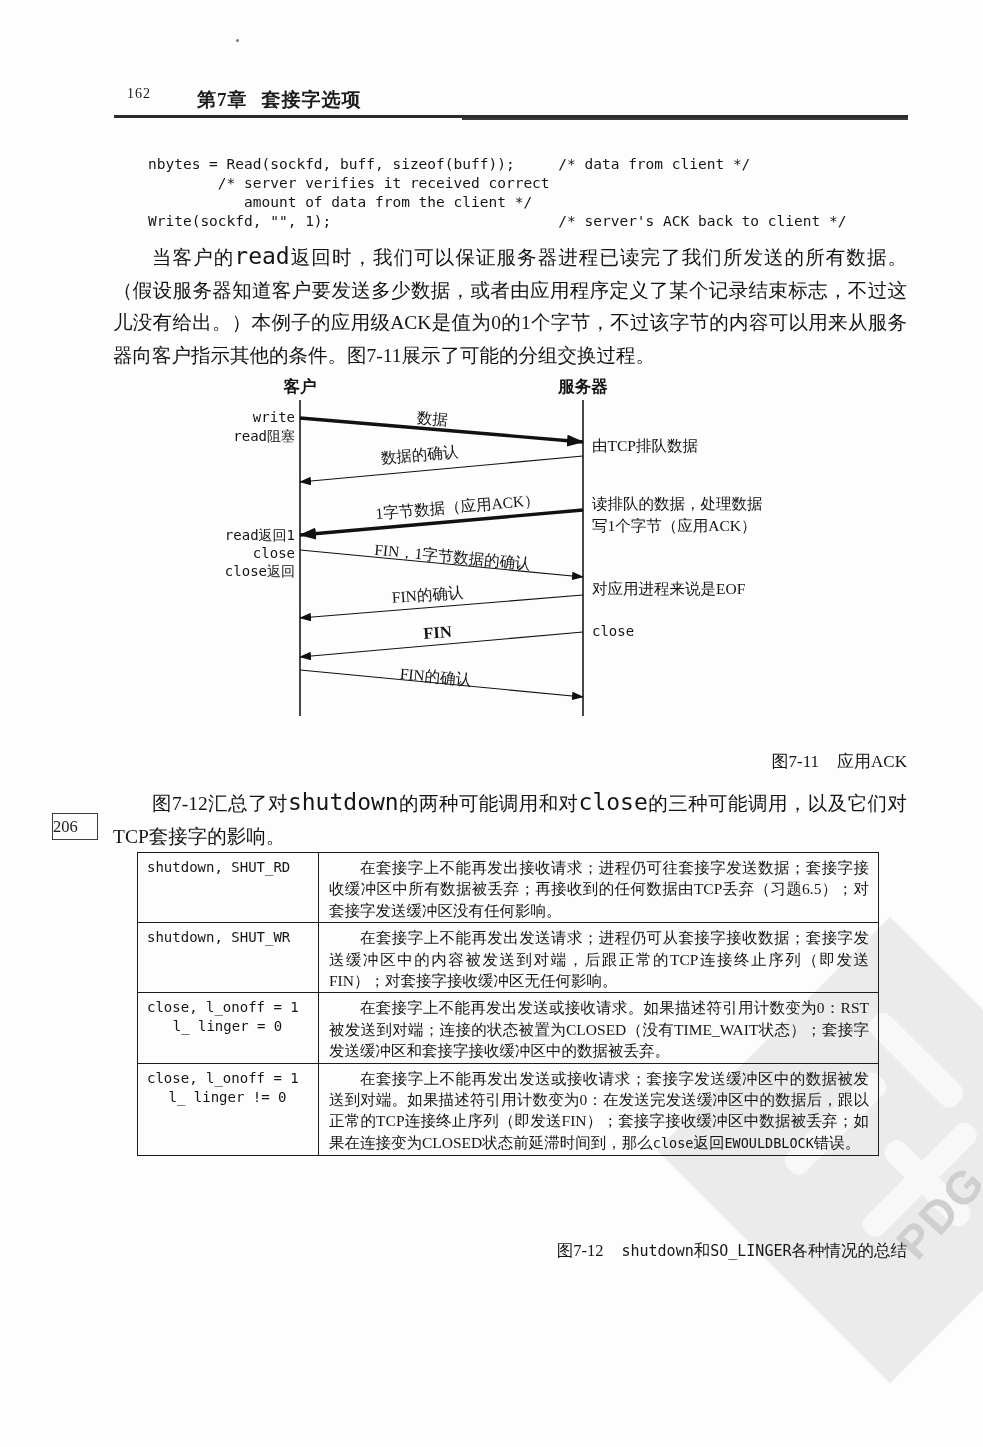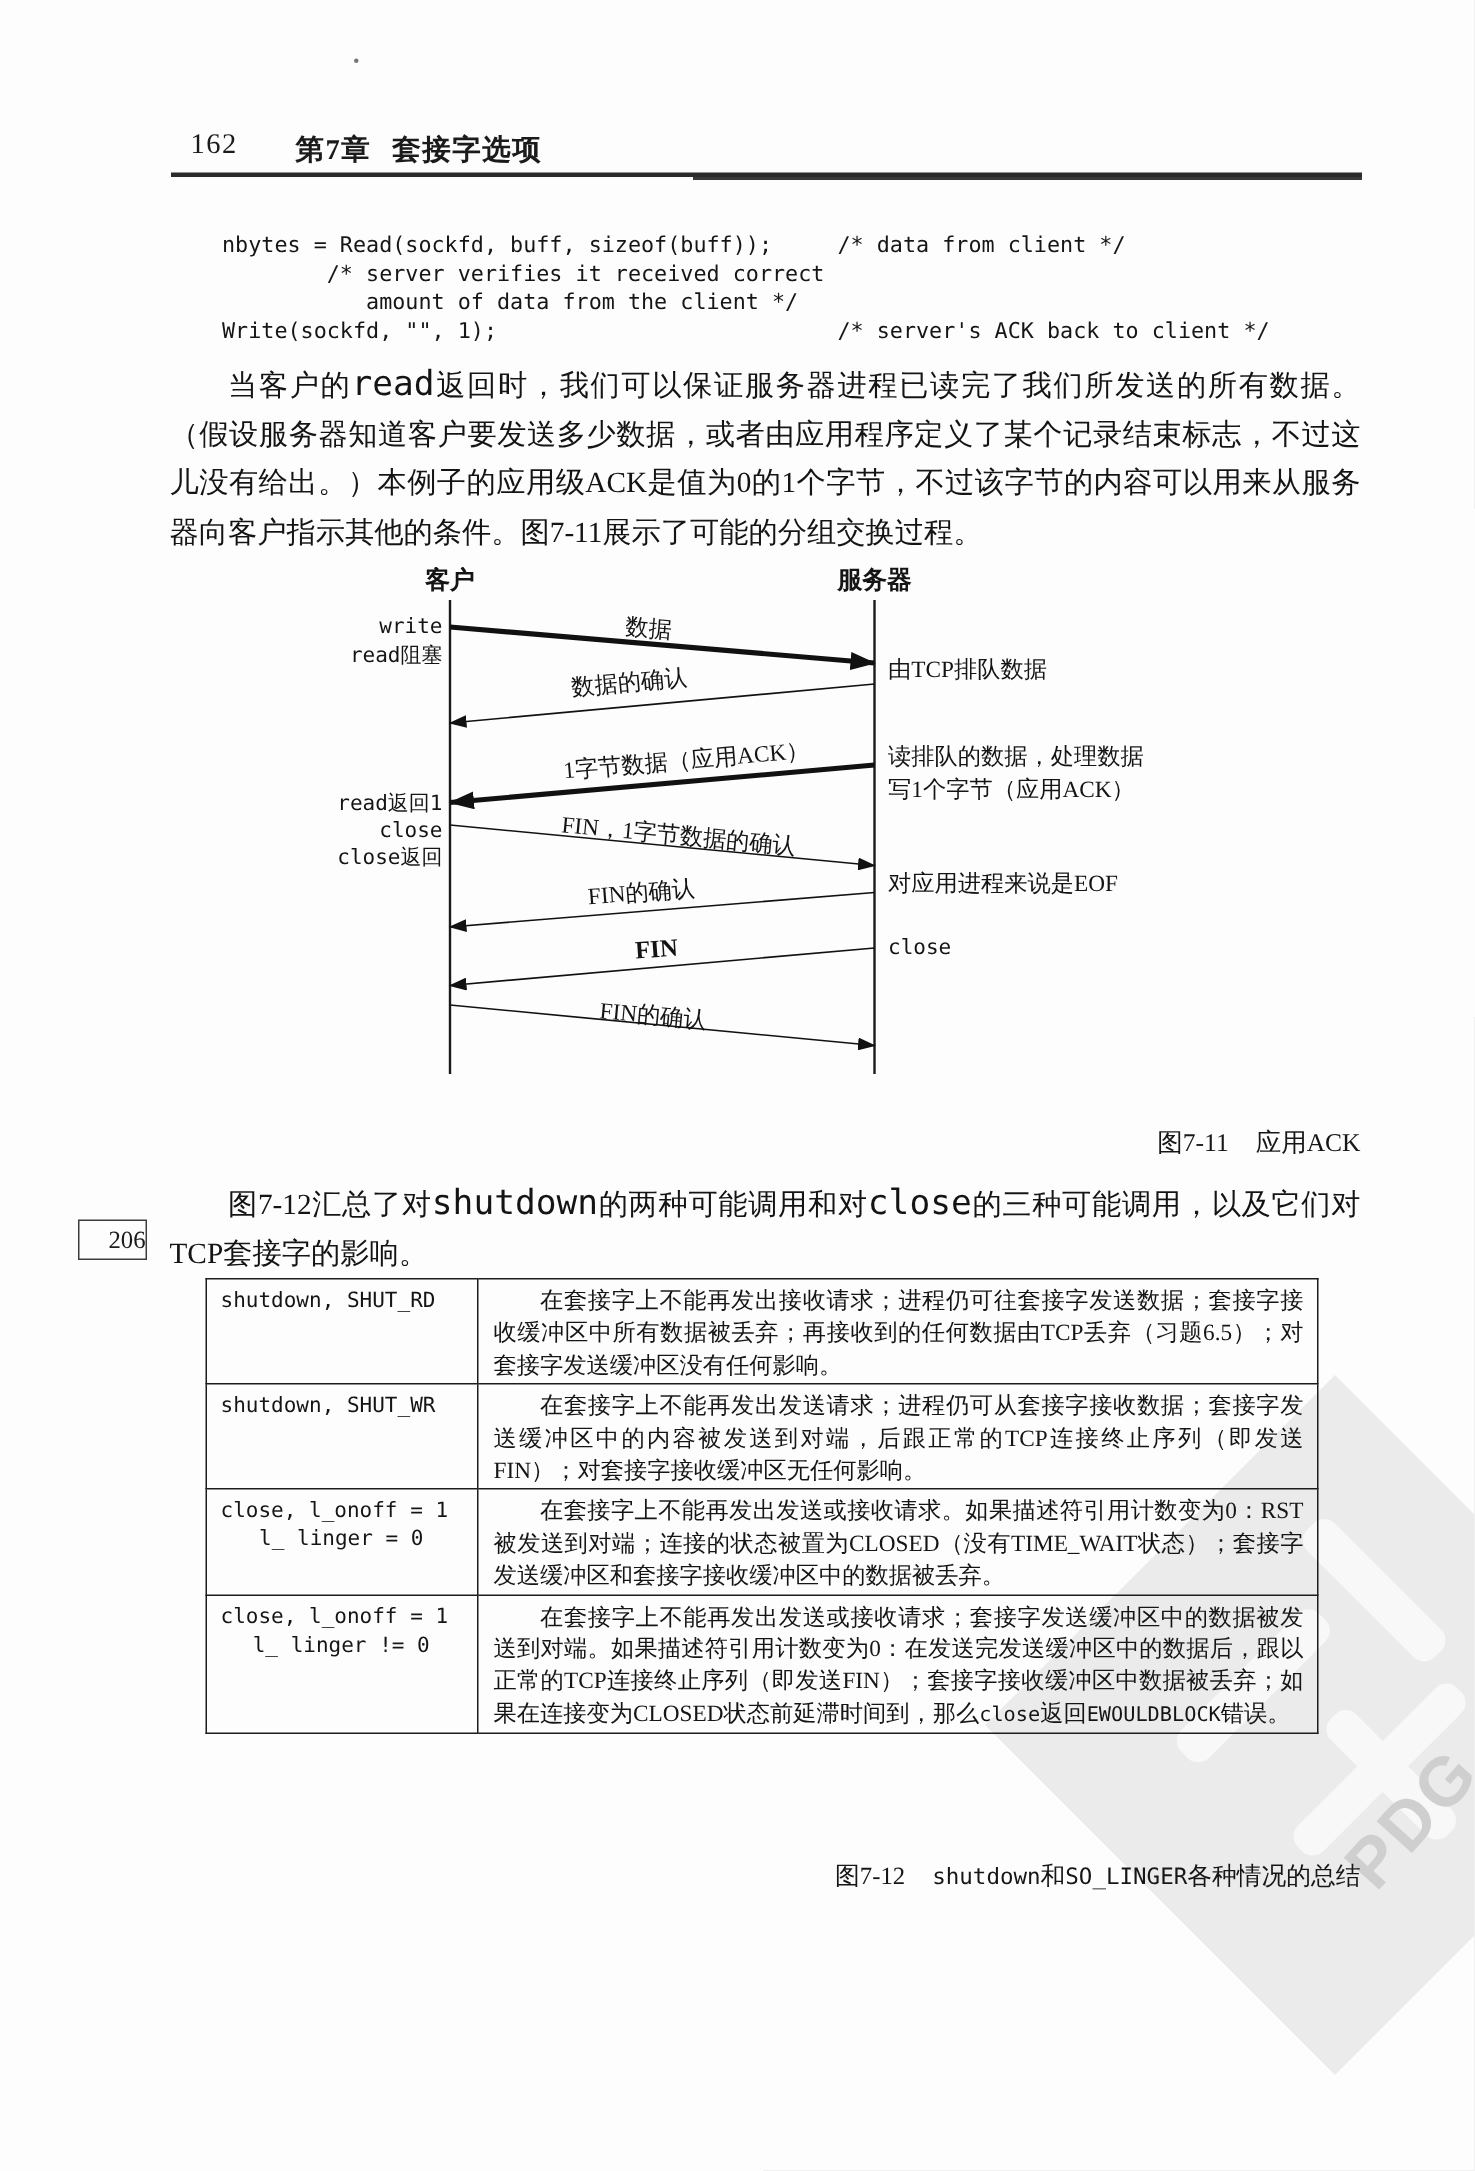--- a/index.html
+++ b/index.html
@@ -3,21 +3,21 @@
 <meta charset="utf-8">
 <style>
   html,body{margin:0;padding:0;background:#e8e8e8;}
   .page{
     position:relative;width:983px;height:1447px;margin:0 auto;
     background:#fdfdfd;overflow:hidden;
     font-family:"Liberation Serif","DejaVu Serif",serif;color:#1b1b1b;
   }
   .mono{font-family:"DejaVu Sans Mono","Liberation Mono",monospace;}
   
-  .pg-num{position:absolute;left:127px;top:86px;font-size:19px;letter-spacing:1px;}
+  .pg-num{position:absolute;left:127px;top:86px;font-size:14px;letter-spacing:1px;}
   .chap{position:absolute;left:197px;top:87px;font-size:19px;font-weight:600;letter-spacing:1px;}
   .chap .gap{display:inline-block;width:14px;}
   .head-rule{position:absolute;left:114px;top:115px;width:794px;height:2.5px;background:#2b2b2b;}
   .head-rule2{position:absolute;left:462px;top:118px;width:446px;height:1.8px;background:#3a3a3a;}
   .speck{position:absolute;left:236px;top:39px;width:3px;height:3px;background:#777;border-radius:50%;}
   
   .code{
     position:absolute;left:148px;top:155px;margin:0;
     font-size:14.5px;line-height:19px;white-space:pre;color:#161616;
   }
@@ -26,21 +26,21 @@
     position:absolute;left:113px;width:794px;margin:0;
     font-size:19.5px;line-height:32.5px;text-align:justify;text-indent:2em;
     color:#141414;
   }
   .para .mono{font-size:23px;}
   #para1{top:240px;}
   #para2{top:786px;}
   
   .margin-box{
     position:absolute;left:52px;top:813px;width:44px;height:25px;
-    border:1.6px solid #3c3c3c;display:flex;align-items:center;justify-content:flex-end;
+    border:1.6px solid #3c3c3c;display:flex;align-items:center;justify-content:flex-start;
     font-size:16.5px;
   }
   
   .caption{position:absolute;left:113px;width:794px;text-align:right;font-size:17px;color:#161616;}
   #cap711{top:750px;}
   #cap712{top:1240px;font-size:16.5px;}
   .caption .cap-id{margin-right:18px;}
   .caption .mono{font-size:15px;}
   
   .diagram{position:absolute;left:180px;top:378px;}

